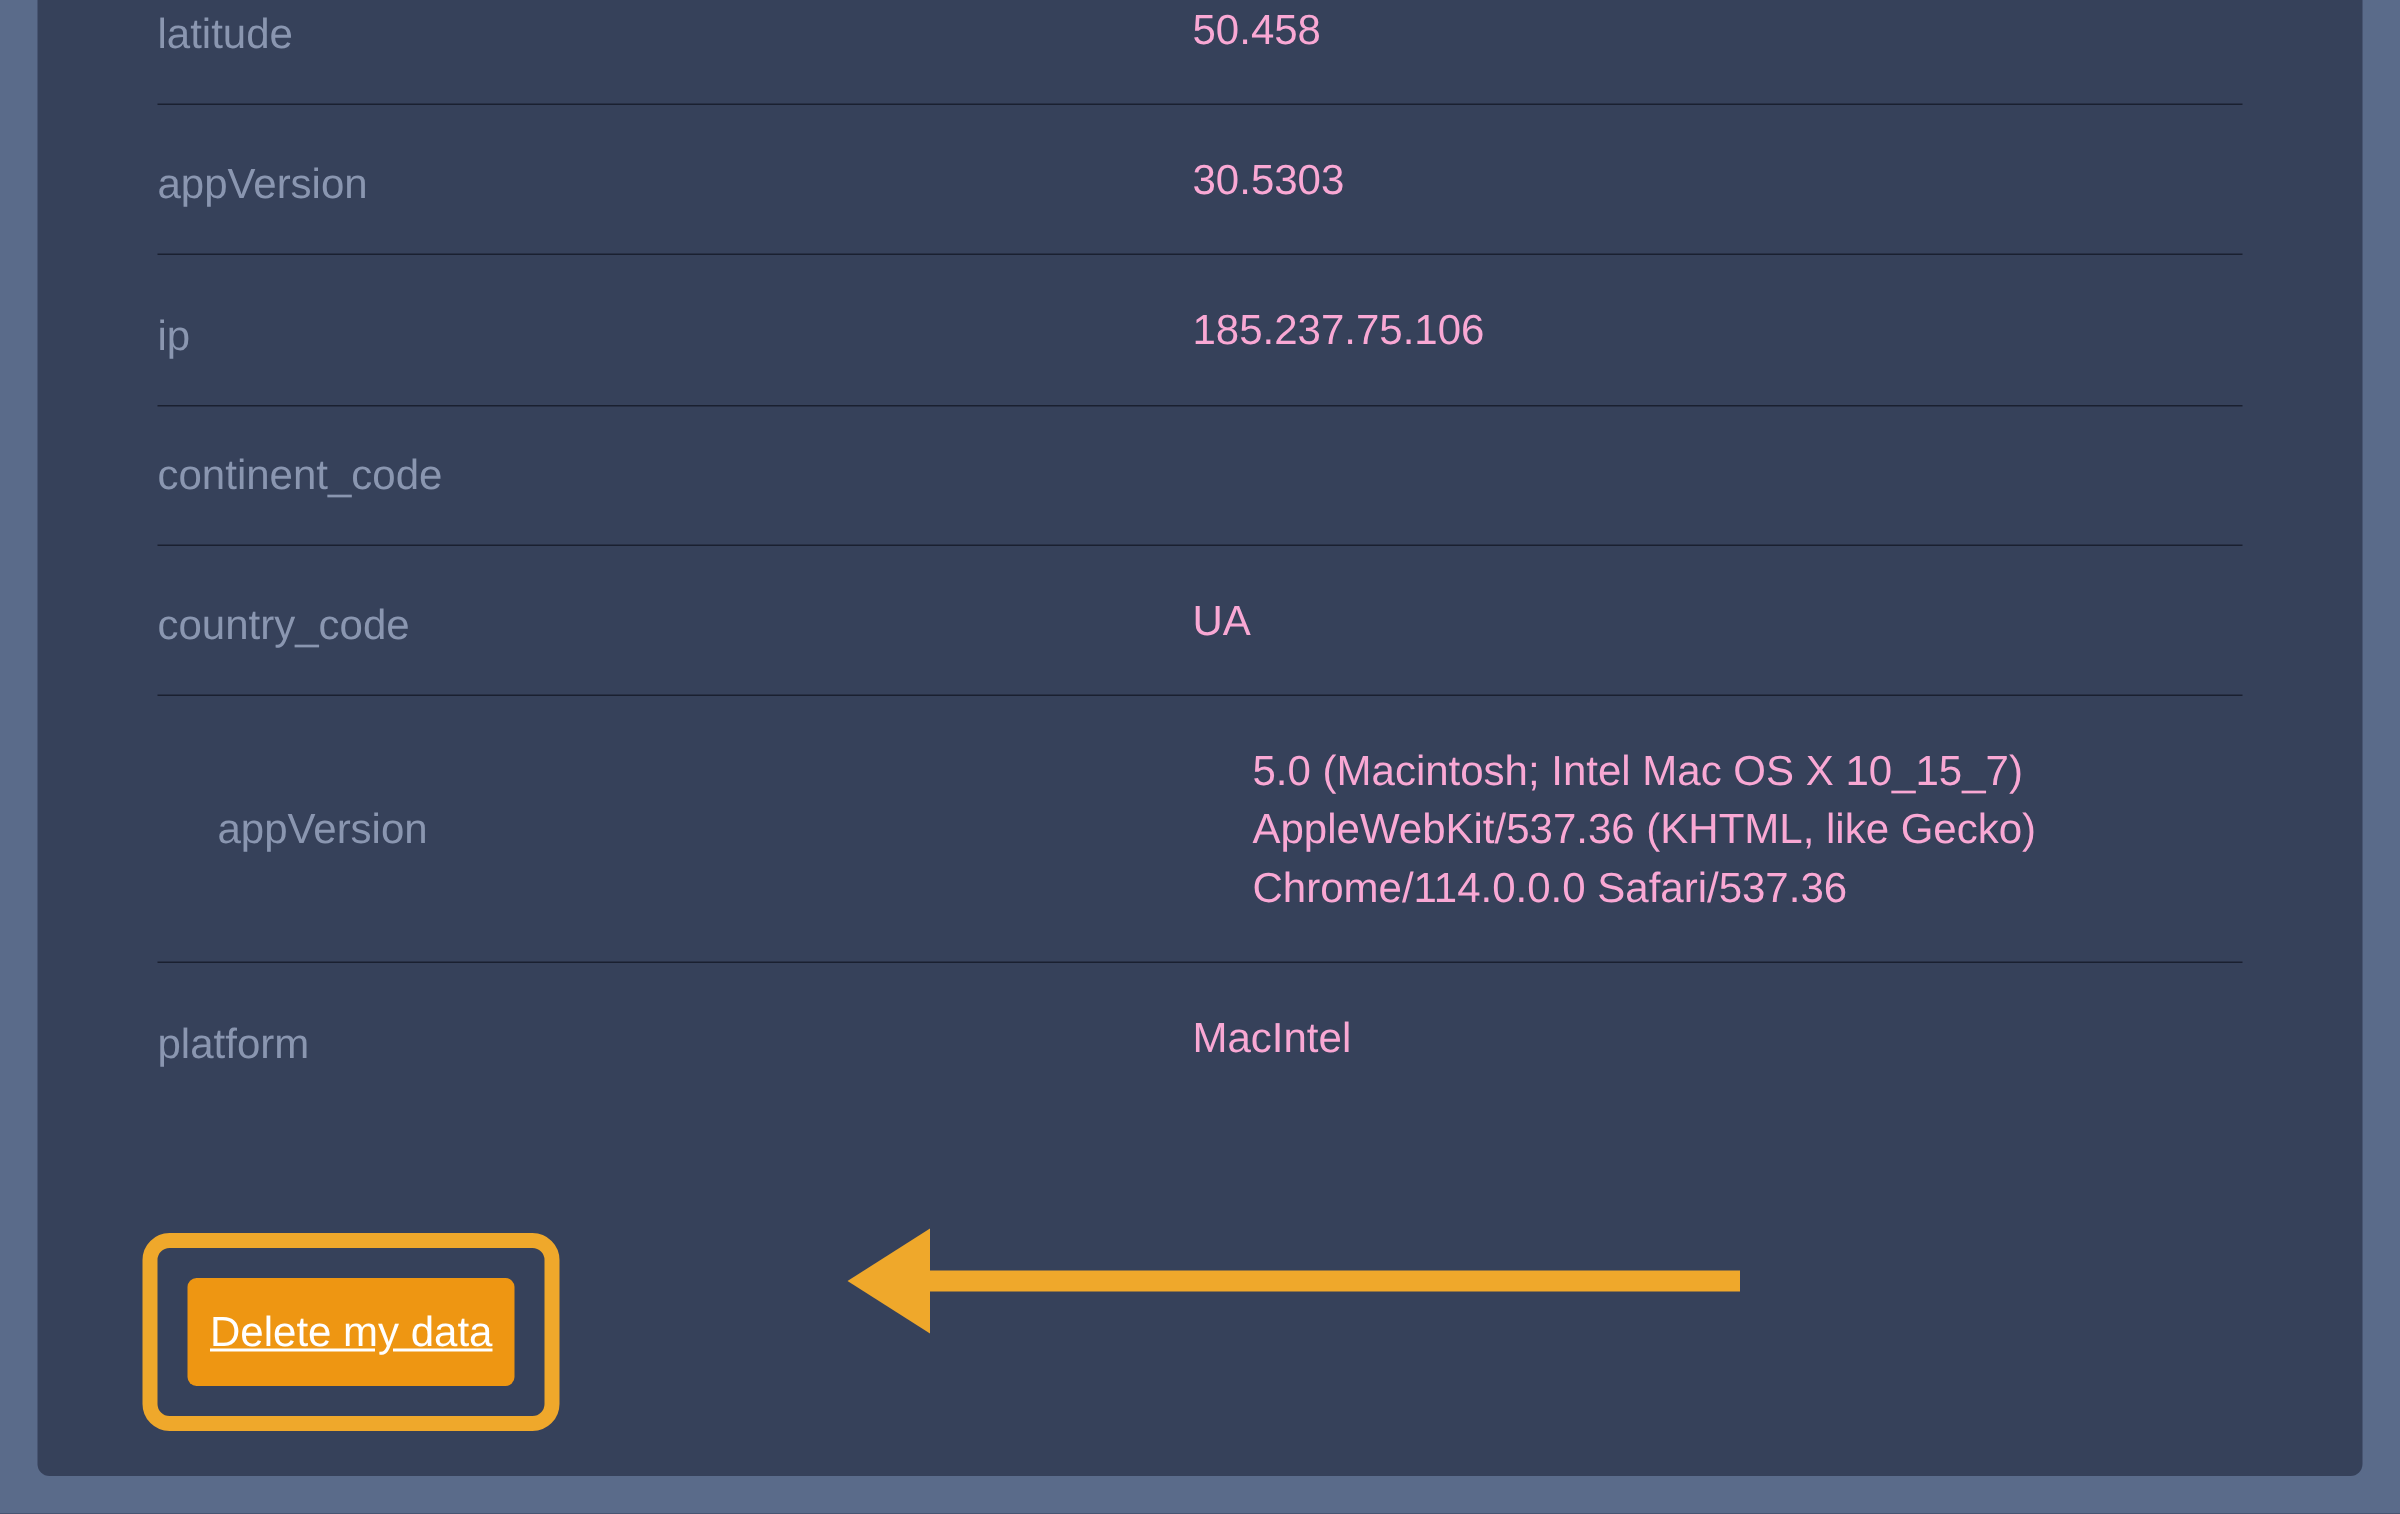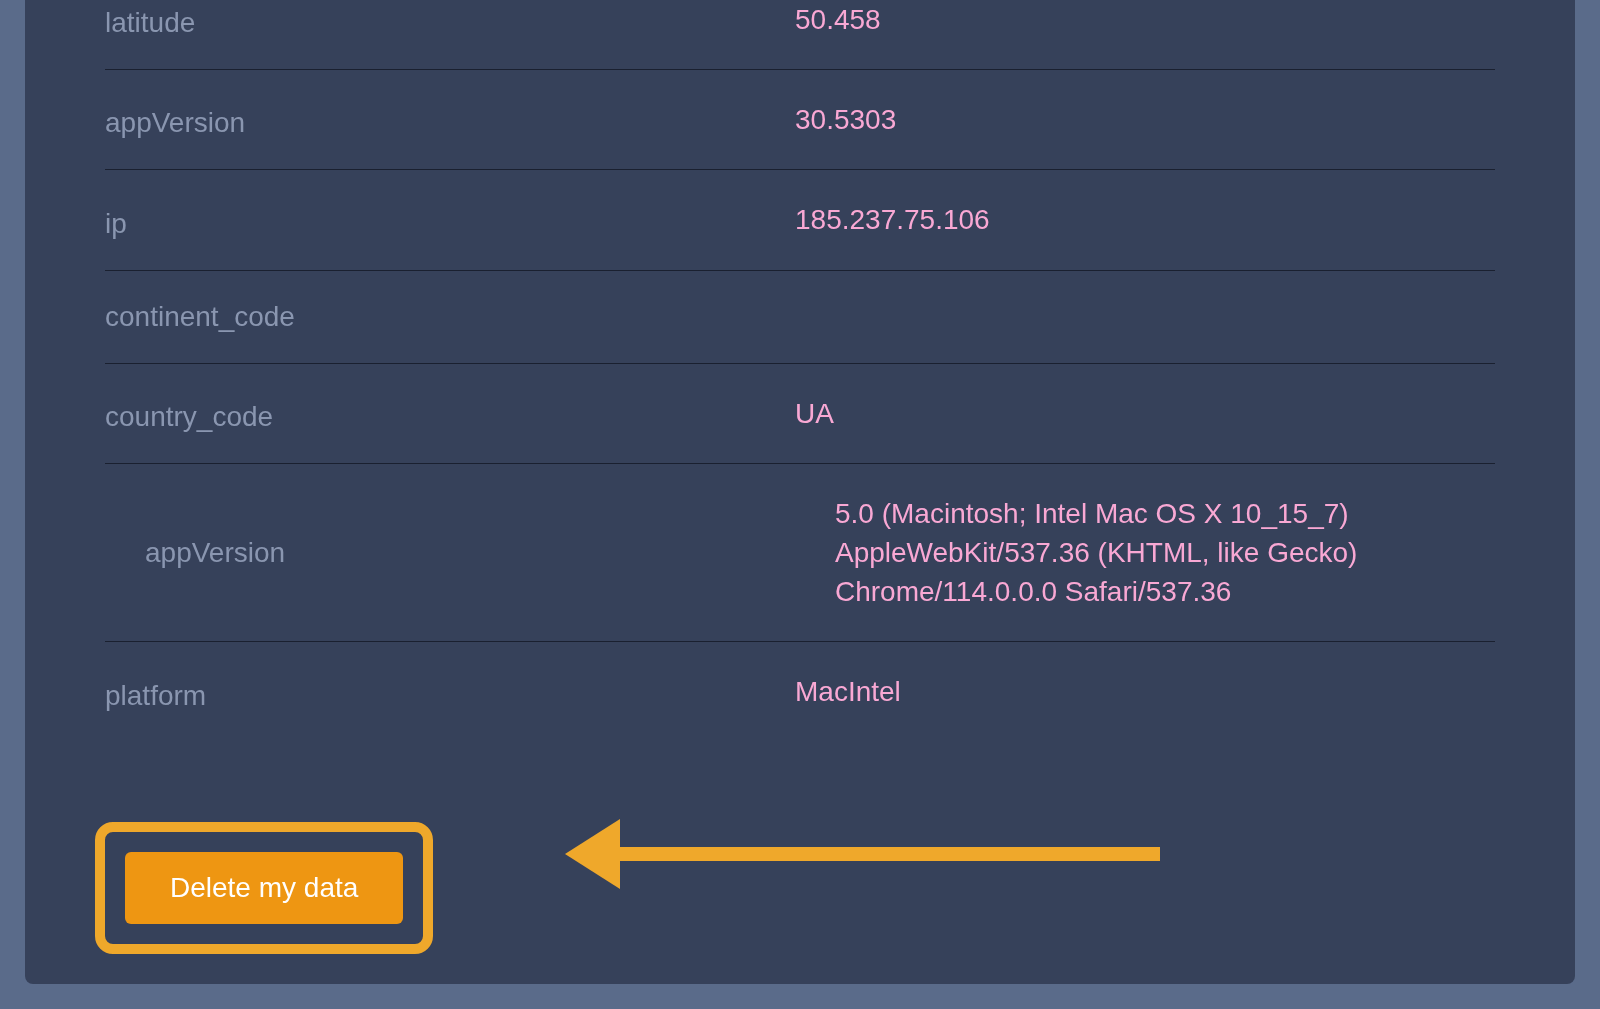--- a/index.html
+++ b/index.html
@@ -61,26 +61,27 @@
       bottom: 30px;
       border: 10px solid #efa82b;
       border-radius: 18px;
       padding: 20px;
       background-color: #36415a;
     }
     .delete-button {
       background-color: #ee9612;
       color: #ffffff;
       border: none;
-      padding: 20px 45px;
+      padding: 20px 15px;
       font-size: 28px;
       font-weight: 400;
       border-radius: 6px;
       cursor: pointer;
       font-family: inherit;
+      text-decoration: underline;
     }
     .arrow {
       position: absolute;
       left: 540px;
       bottom: 95px;
       display: flex;
       align-items: center;
     }
     .arrow-head {
       width: 0;

